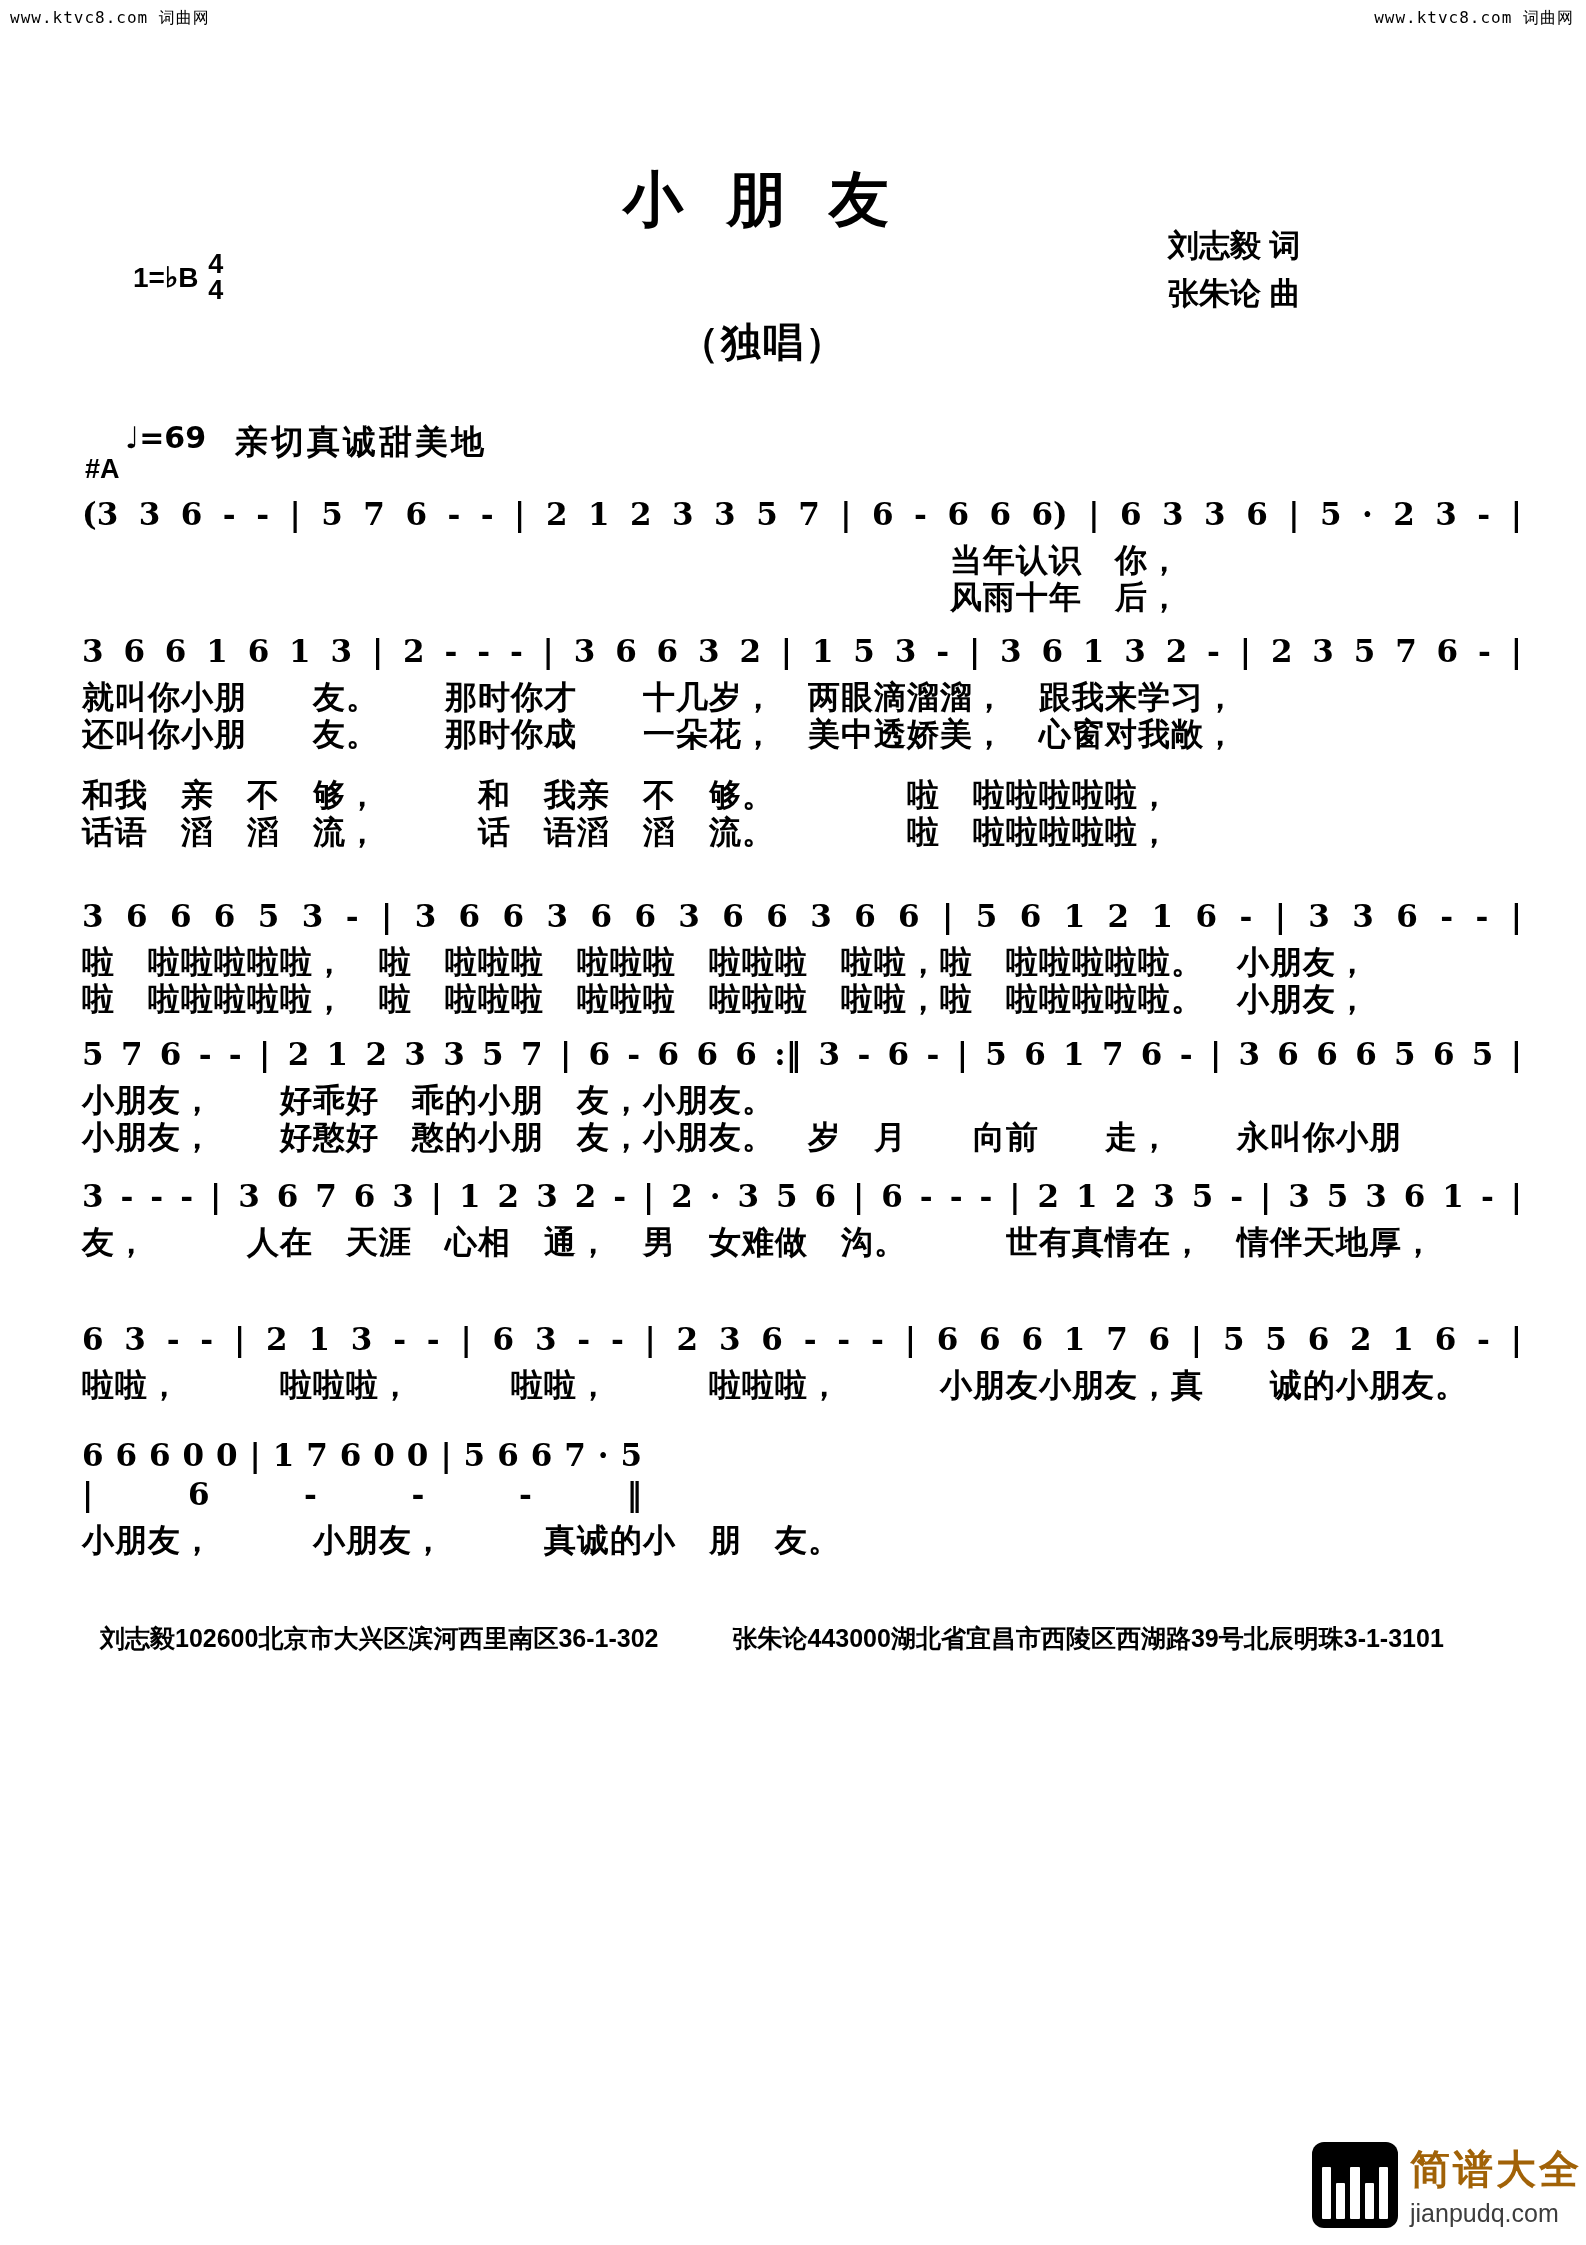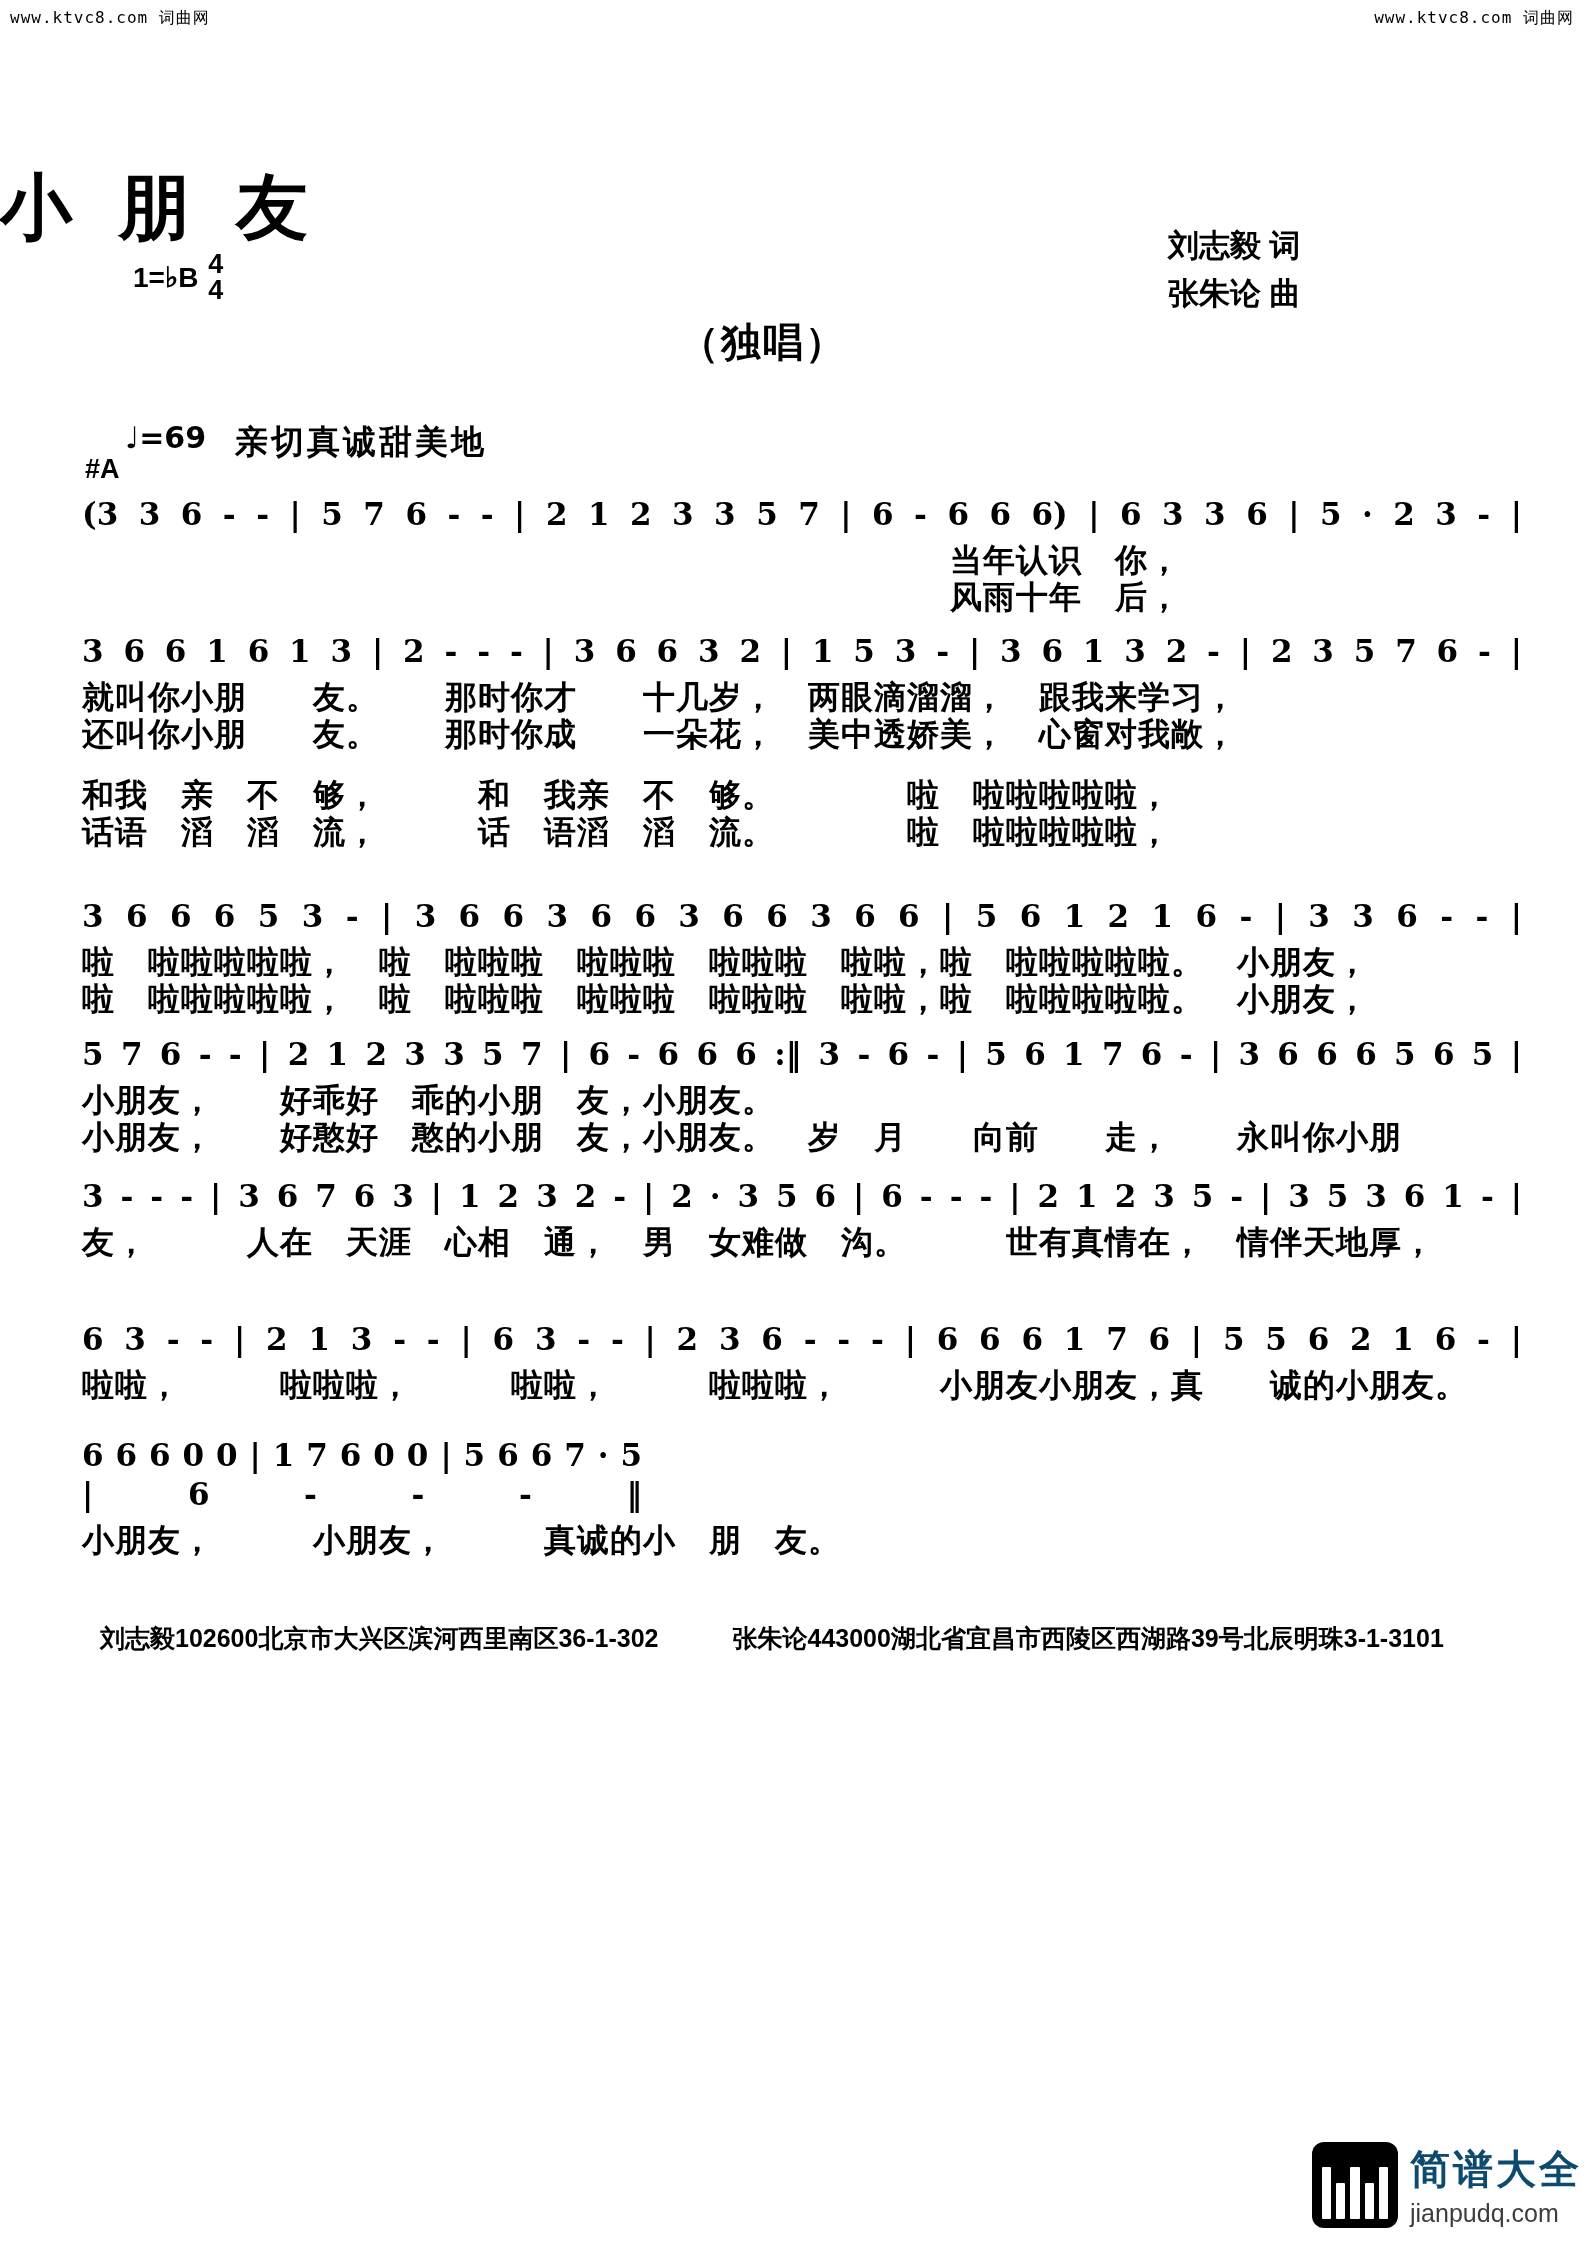--- a/index.html
+++ b/index.html
@@ -15,23 +15,23 @@
   .wm-right{right:12px;}
 
   .keysig{
     position:absolute;left:133px;top:252px;display:flex;align-items:center;
     font-size:28px;font-weight:bold;font-family:"Liberation Sans",sans-serif;
   }
   .keysig .ts{display:inline-flex;flex-direction:column;align-items:center;
     margin-left:10px;font-size:27px;line-height:0.95;font-weight:bold;}
 
   .title{
-    position:absolute;left:0;right:60px;top:160px;text-align:left;
+    position:absolute;left:0;right:60px;top:160px;text-align:center;
     font-family:"Liberation Serif","DejaVu Serif",serif;font-weight:bold;
-    font-size:72px;letter-spacing:14px;white-space:pre;
+    font-size:60px;letter-spacing:14px;white-space:pre;
   }
   .subtitle{
     position:absolute;left:0;right:60px;top:315px;text-align:center;
     font-size:40px;font-weight:bold;letter-spacing:2px;
   }
   .credits{
     position:absolute;left:1168px;top:222px;font-size:31px;line-height:1.55;
     font-weight:bold;white-space:nowrap;
   }
 
@@ -83,21 +83,21 @@
   .piano-icon{
     width:86px;height:86px;background:#000;border-radius:12px;
     display:flex;align-items:flex-end;justify-content:center;gap:5px;
     padding:9px 10px;box-sizing:border-box;
   }
   .piano-icon i{
     display:block;width:13px;height:52px;background:#fff;border-radius:1px;
   }
   .piano-icon i.short{height:36px;align-self:flex-end;}
   .logo-text{display:flex;flex-direction:column;align-items:flex-start;}
-  .logo-name{font-size:40px;font-weight:bold;color:#0c4a6e;letter-spacing:3px;}
+  .logo-name{font-size:40px;font-weight:bold;color:#a16207;letter-spacing:3px;}
   .logo-url{font-size:25px;color:#3d3d3d;margin-top:2px;}
 </style>
 </head>
 <body>
 
 <div class="wm wm-left">www.ktvc8.com 词曲网</div>
 <div class="wm wm-right">www.ktvc8.com 词曲网</div>
 
 <div class="keysig">
   <span>1=♭B</span>

